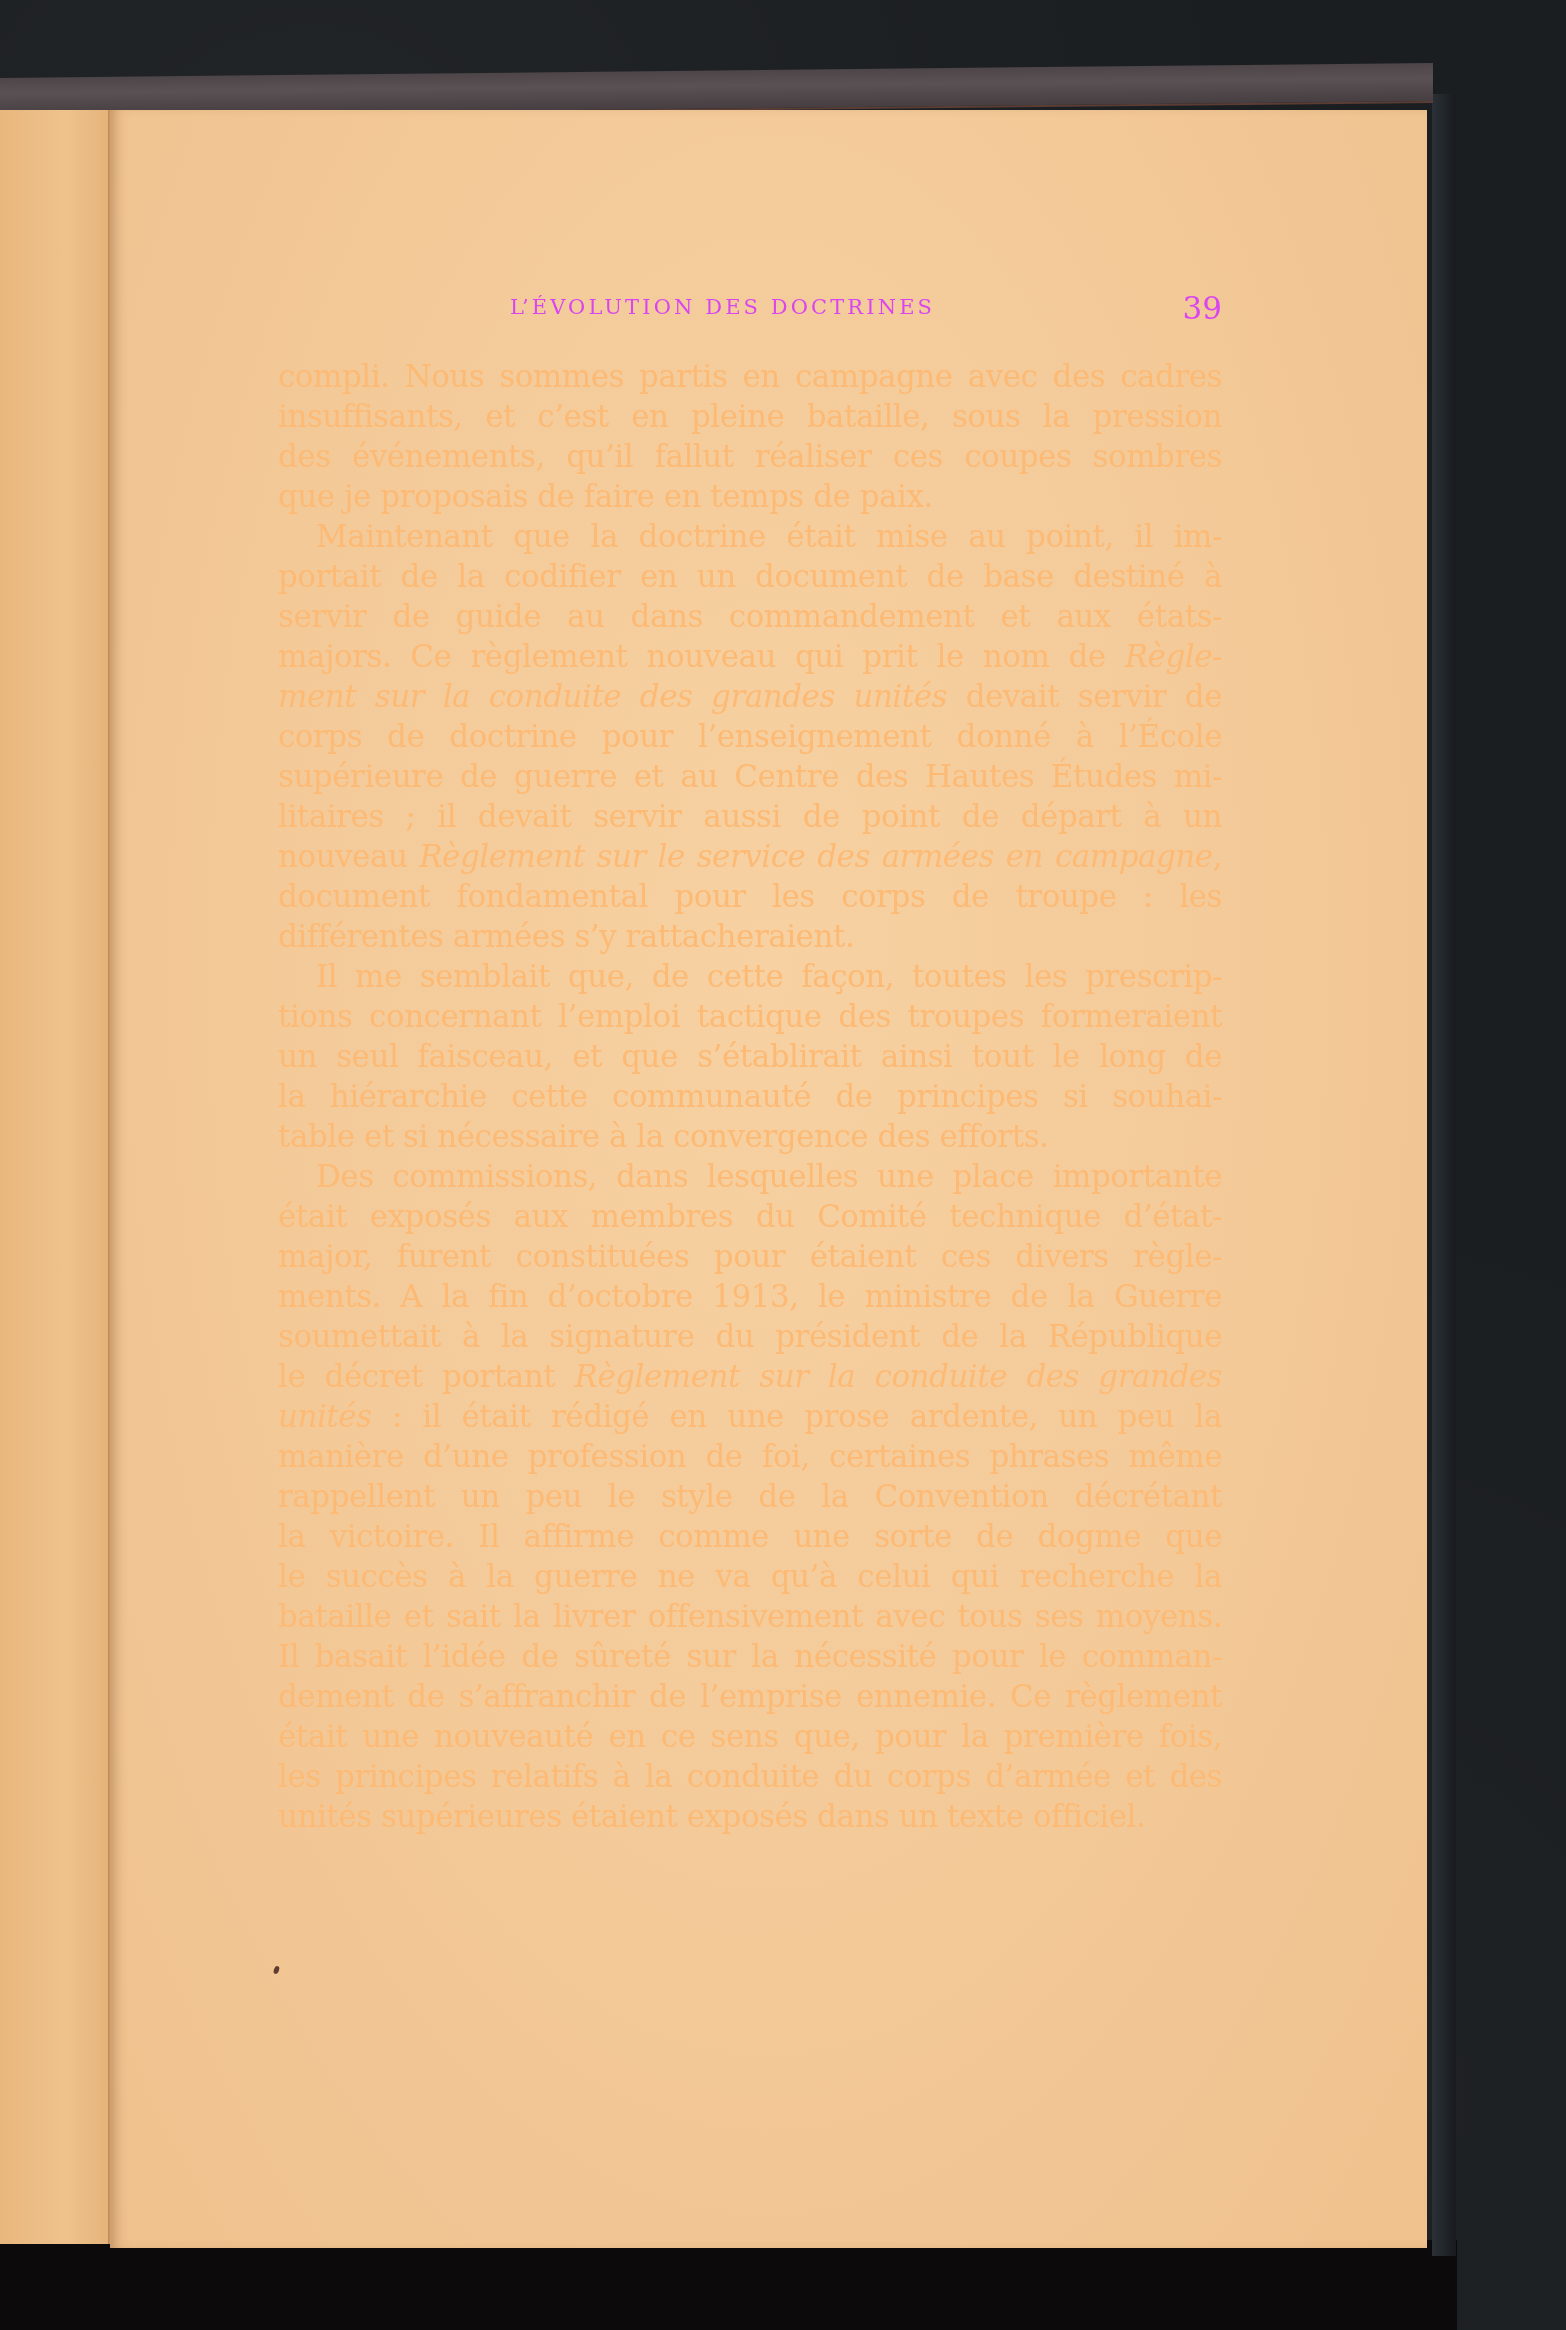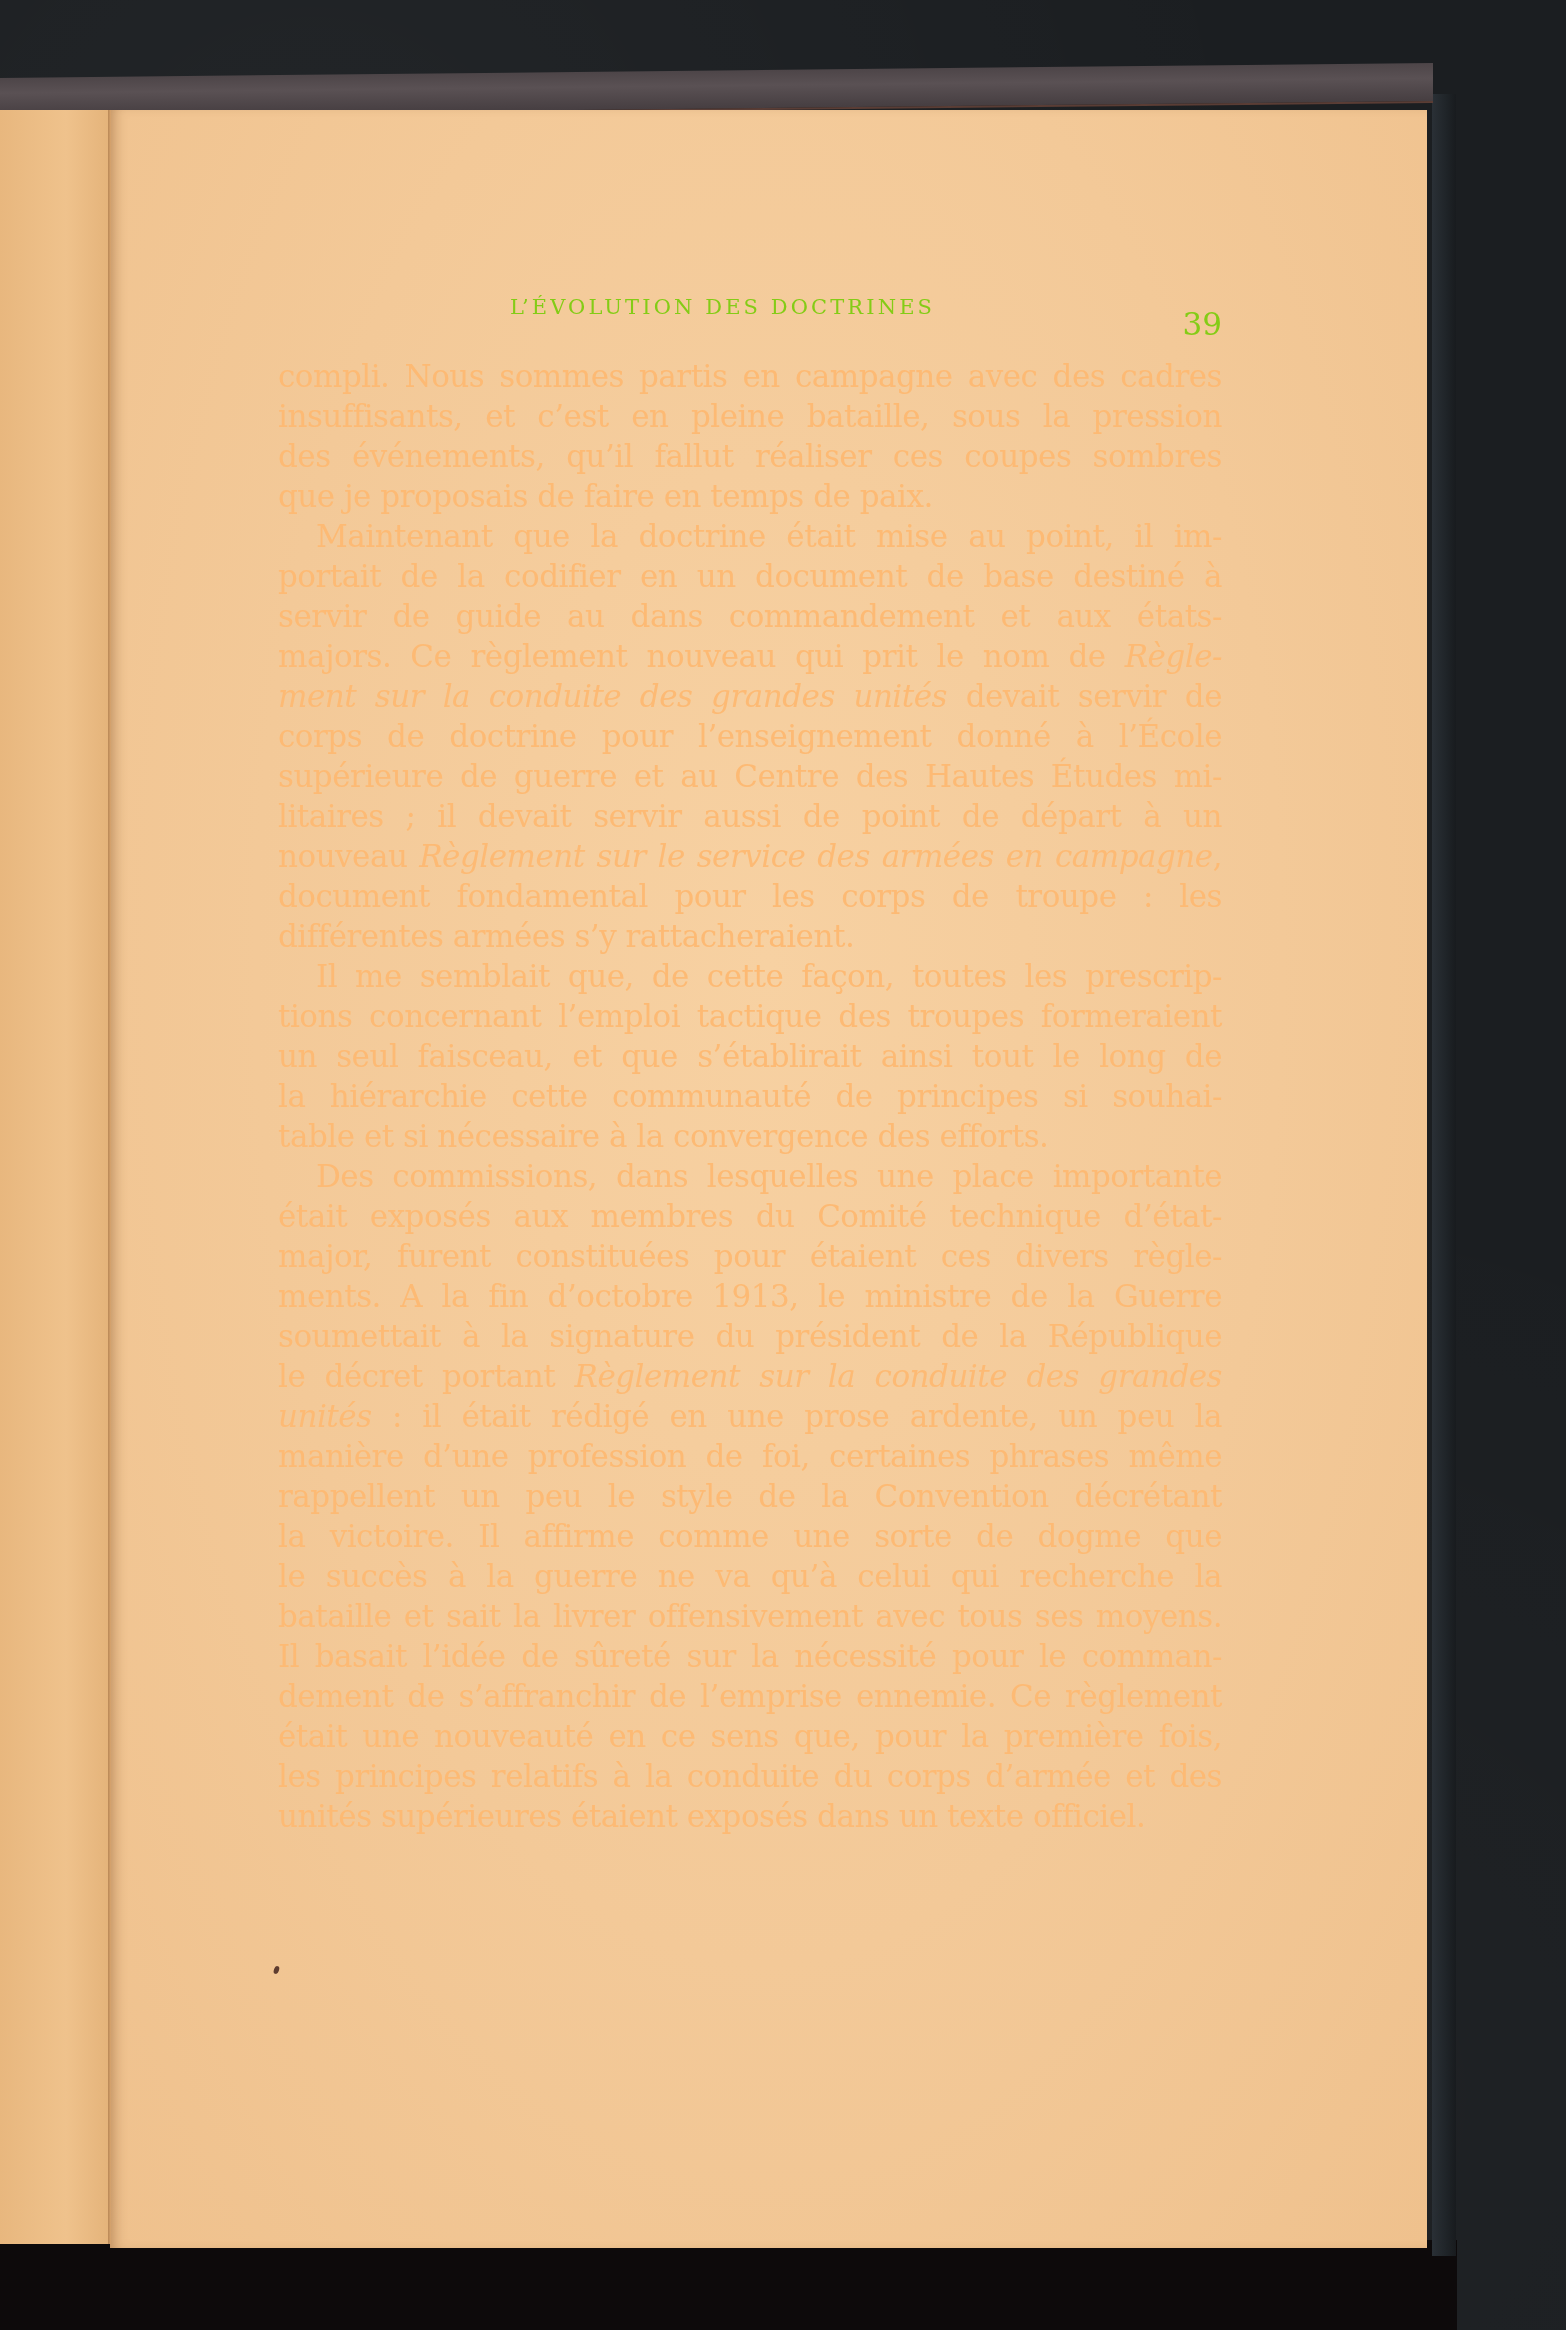--- a/index.html
+++ b/index.html
@@ -40,29 +40,29 @@
       background:
         radial-gradient(ellipse at 50% 40%, #f7d1a2 0%, #f3c998 55%, #efc18d 100%);
       box-shadow: inset 11px 0 14px -7.8px rgba(120,70,30,0.45);
     }
     .gutter-line {
       position: absolute; left: 108px; top: 110px; width: 3.1px; height: 2134px;
       background: linear-gradient(90deg, #b88756, #d9a670);
     }
     .running-head {
       position: absolute; left: 278px; top: 290px; width: 944px; height: 39px;
-      color: #84cc16;
+      color: #d946ef;
     }
     .running-title {
       position: absolute; left: 232px; top: 4.7px;
       font-size: 21px; letter-spacing: 3.1px; font-variant: small-caps;
       text-transform: uppercase;
     }
     .page-number {
-      position: absolute; right: 0; top: 16px;
+      position: absolute; right: 0; top: 0;
       font-size: 31px;
     }
     .body-text {
       position: absolute; left: 278px; top: 356px; width: 944px;
       color: #fdba74;
       font-size: 31px; line-height: 40px;
       letter-spacing: -0.5px;
     }
     .line {
       display: block; white-space: nowrap;

